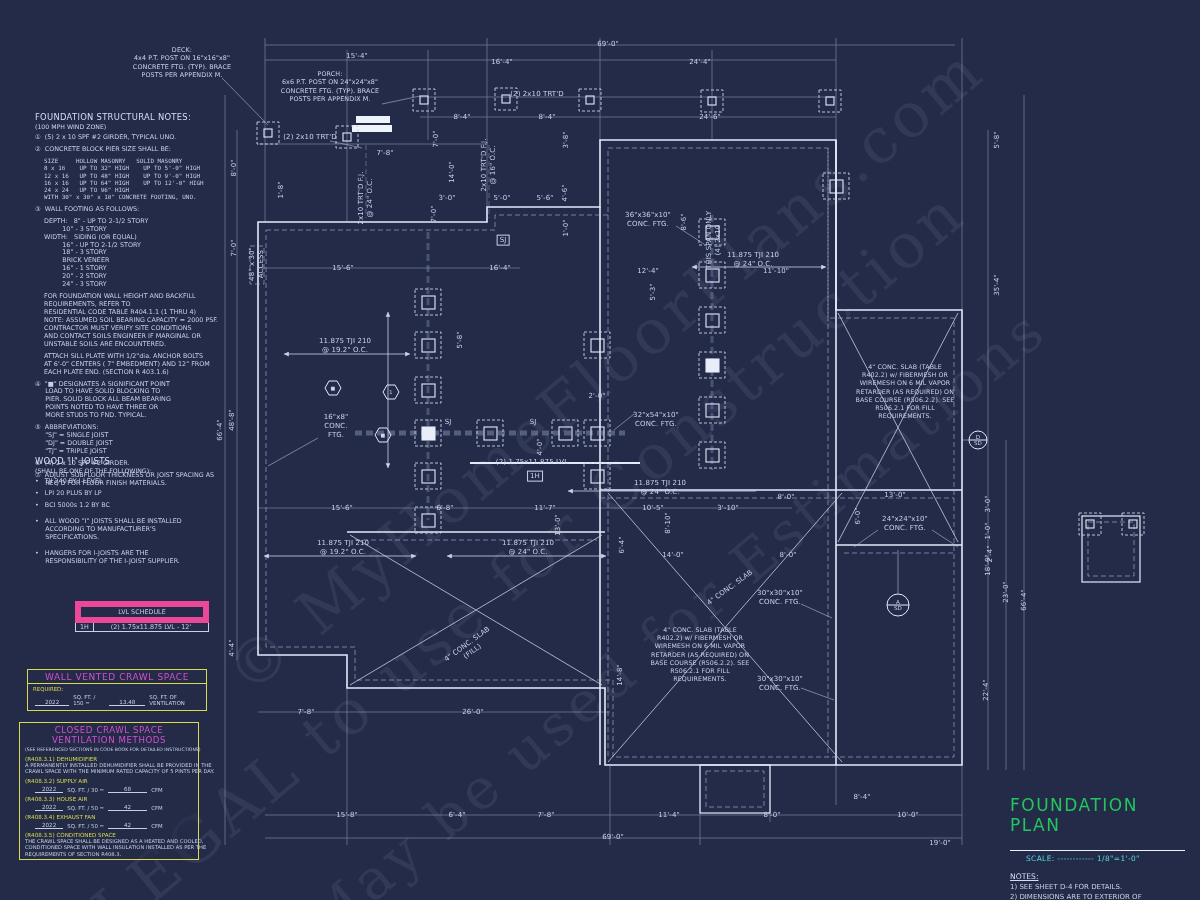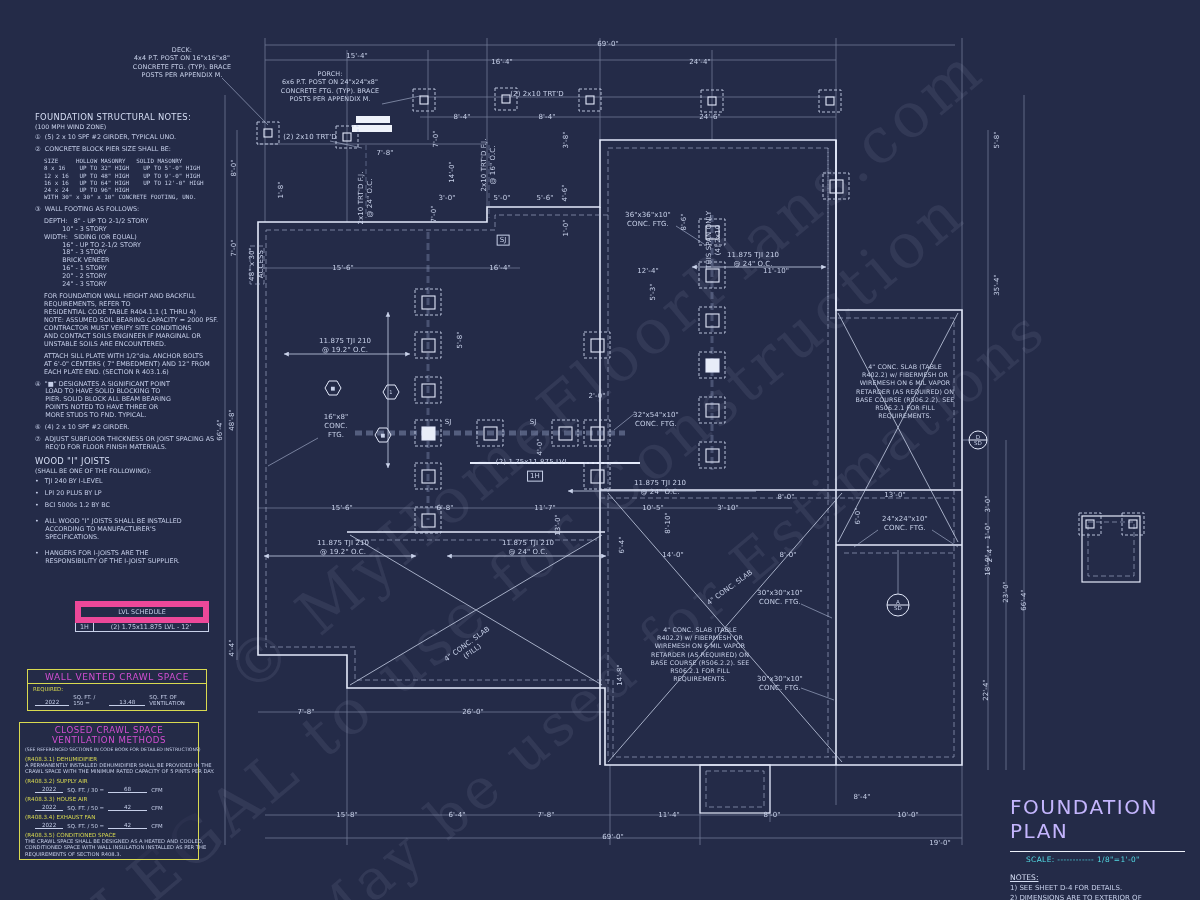--- a/index.html
+++ b/index.html
@@ -32,21 +32,21 @@
   .ytitle-rule{border-bottom:1px solid #d9da50;margin:1px -5px 2px}
   .yell{color:#d9da50}
   .ysm{font-size:5.4px}
   .ybody{font-size:5.2px;line-height:1.25;white-space:pre}
   .yhead{font-size:5.6px;margin-top:3px}
   .crow{font-size:5.6px;margin:2px 0 2px 10px;display:flex;align-items:flex-end;gap:4px}
   .uval{border-bottom:1px solid #c6cfe9;padding:0 10px}
   .uval2{border-bottom:1px solid #c6cfe9;padding:0 7px}
   .uval2.wide{padding:0 16px}
   .tb{position:absolute;z-index:3}
-  .tb-title{font-size:20px;color:#c4b5fd;letter-spacing:1.5px;border-bottom:1.4px solid #eef2fb;padding-bottom:8px;font-family:"DejaVu Sans",sans-serif}
+  .tb-title{font-size:17px;color:#22c55e;letter-spacing:1.5px;border-bottom:1.4px solid #eef2fb;padding-bottom:15px;font-family:"DejaVu Sans",sans-serif}
   .tb-scale{font-size:7.4px;color:#53dce6;margin:3px 0 9px 16px;letter-spacing:.4px}
   .tb-nh{font-size:7.6px;text-decoration:underline;color:#d6def4}
   .tb-n{font-size:7px;margin-top:2px;color:#c6cfe9}
 </style>
 </head>
 <body>
 
 <div id="sheet">
 
   <div class="wm" style="left:605px;top:370px;font-size:62px;transform:translate(-50%,-50%) rotate(-40deg)">© MyHomeFloorPlans.com</div>
@@ -398,20 +398,24 @@
 AND CONTACT SOILS ENGINEER IF MARGINAL OR
 UNSTABLE SOILS ARE ENCOUNTERED.</div>
     <div class="pl ind">ATTACH SILL PLATE WITH 1/2"dia. ANCHOR BOLTS
 AT 6'-0" CENTERS ( 7" EMBEDMENT) AND 12" FROM
 EACH PLATE END. (SECTION R 403.1.6)</div>
     <div class="pl">④  "■" DESIGNATES A SIGNIFICANT POINT
      LOAD TO HAVE SOLID BLOCKING TO
      PIER. SOLID BLOCK ALL BEAM BEARING
      POINTS NOTED TO HAVE THREE OR
      MORE STUDS TO FND. TYPICAL.</div>
+    <div class="pl">⑤  ABBREVIATIONS:
+     "SJ" = SINGLE JOIST
+     "DJ" = DOUBLE JOIST
+     "TJ" = TRIPLE JOIST</div>
     <div class="pl">⑥  (4) 2 x 10 SPF #2 GIRDER.</div>
     <div class="pl">⑦  ADJUST SUBFLOOR THICKNESS OR JOIST SPACING AS
      REQ'D FOR FLOOR FINISH MATERIALS.</div>
   </div>
 
   <div class="panel" style="left:35px;top:456px;width:205px">
     <div class="ptitle u">WOOD "I" JOISTS</div>
     <div class="psub u">(SHALL BE ONE OF THE FOLLOWING):</div>
     <div class="pl">•   TJI 240 BY I-LEVEL</div>
     <div class="pl">•   LPI 20 PLUS BY LP</div>

